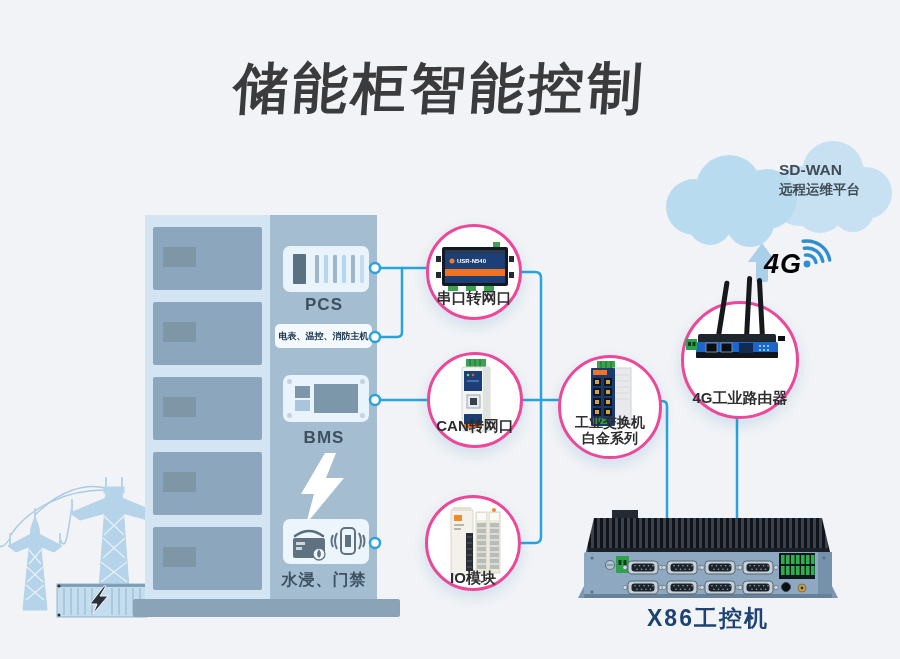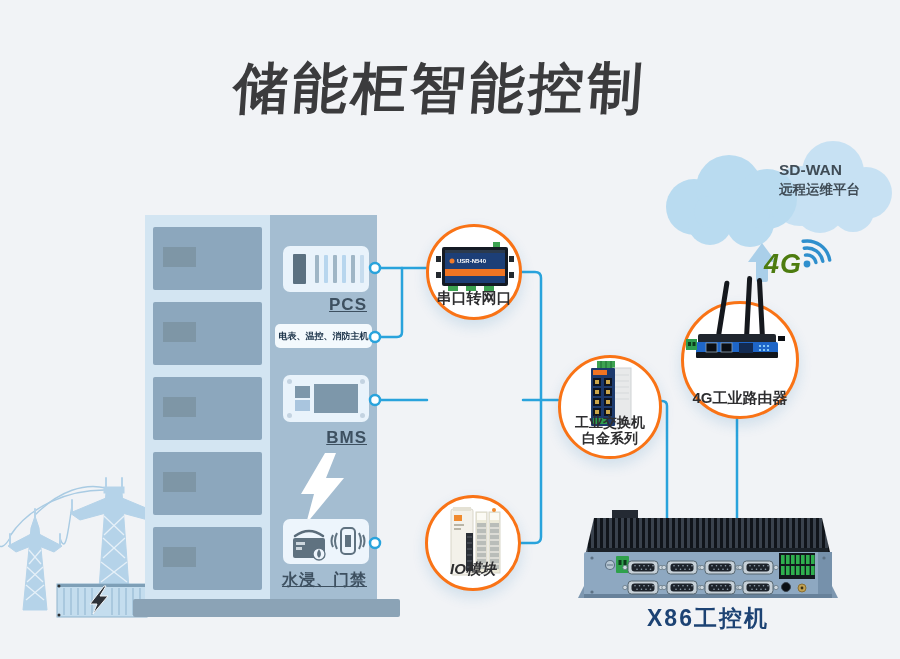--- a/index.html
+++ b/index.html
@@ -14,40 +14,40 @@
 
   
   .cab-left{position:absolute;left:145px;top:215px;width:125px;height:390px;background:#d3e5f2;z-index:2;}
   .module{position:absolute;left:8px;width:109px;height:63px;background:#8ca7bd;border-radius:2px;}
   .handle{position:absolute;left:10px;top:20px;width:33px;height:20px;background:#7e96a6;}
   .cab-right{position:absolute;left:270px;top:215px;width:107px;height:390px;background:#a4bdd1;z-index:2;}
   .cab-base{position:absolute;left:133px;top:599px;width:267px;height:18px;background:#8ba3b6;border-radius:2px;z-index:2;}
 
   .pcs-box{position:absolute;left:13px;top:31px;width:86px;height:46px;background:#e9f3fb;border-radius:7px;}
   .bar{position:absolute;border-radius:1px;}
-  .cab-label{position:absolute;width:86px;left:11px;text-align:right;font-weight:bold;
-             font-size:17px;color:#3d5060;letter-spacing:1px;text-decoration:underline;}
+  .cab-label{position:absolute;width:86px;left:11px;text-align:center;font-weight:bold;
+             font-size:17px;color:#3d5060;letter-spacing:1px;}
   .sensors-box{position:absolute;left:5px;top:109px;width:97px;height:24px;background:#f3f9fd;border-radius:5px;
                font-size:9px;font-weight:bold;color:#21384e;text-align:center;line-height:24px;white-space:nowrap;}
   .bms-box{position:absolute;left:13px;top:160px;width:86px;height:47px;background:#e9f3fb;border-radius:7px;}
   .dot4{position:absolute;width:5px;height:5px;border-radius:50%;background:#c3d3e1;}
   .water-box{position:absolute;left:13px;top:304px;width:86px;height:45px;background:#edf5fc;border-radius:7px;}
 
   
-  .node{position:absolute;background:#fff;border:3px solid #f97316;border-radius:50%;
+  .node{position:absolute;background:#fff;border:3px solid #ec4899;border-radius:50%;
         box-shadow:0 6px 14px rgba(30,120,180,.16);z-index:4;overflow:visible;
         display:flex;flex-direction:column;align-items:center;justify-content:flex-end;}
   .node-label{font-weight:bold;color:#2d2d2f;white-space:nowrap;text-align:center;z-index:2;}
   .dev{position:absolute;}
 
   
   .cloud-text{position:absolute;font-weight:bold;color:#3f4b55;text-align:left;z-index:3;}
 
   .fourg{position:absolute;left:764px;top:249px;font-size:27px;font-weight:bold;font-style:italic;
-         color:#4d7c0f;z-index:3;letter-spacing:1px;}
+         color:#000000;z-index:3;letter-spacing:1px;}
 
   .ipc-label{position:absolute;left:578px;top:603px;width:260px;text-align:center;
              font-size:23px;font-weight:bold;color:#1d4374;letter-spacing:2px;z-index:4;}
 
   svg{display:block;}
 </style>
 </head>
 <body>
 
 <div class="canvas">
@@ -229,20 +229,41 @@
       <text x="21" y="21" font-size="6" font-weight="bold" fill="#ffffff">USR-N540</text>
       <rect x="9" y="27" width="60" height="7" fill="#f07423"></rect>
       <rect x="9" y="34" width="60" height="7" fill="#1d3f77"></rect>
       <rect x="12" y="44" width="10" height="5" fill="#3da351"></rect>
       <rect x="30" y="44" width="10" height="5" fill="#3da351"></rect>
       <rect x="48" y="44" width="10" height="5" fill="#3da351"></rect>
     </svg>
     <div class="node-label" style="font-size:15px;margin-bottom:9px;">串口转网口</div>
   </div>
 
+  <div class="node" style="left:427px;top:352px;width:90px;height:90px;">
+    <svg class="dev" style="left:24px;top:4px;" width="44" height="78" viewBox="0 0 44 78">
+      <rect x="12" y="0" width="20" height="8" fill="#3da351"></rect>
+      <g stroke="#1f6b34" stroke-width="1">
+          <line x1="16" y1="0" x2="16" y2="8"></line>
+          <line x1="21" y1="0" x2="21" y2="8"></line>
+          <line x1="26" y1="0" x2="26" y2="8"></line>
+        </g>
+      <rect x="8" y="8" width="28" height="64" rx="2" fill="#f4f6f3" stroke="#cfd5cf" stroke-width="1"></rect>
+      <rect x="29" y="9" width="6" height="62" fill="#dfe3df"></rect>
+      <rect x="10" y="12" width="18" height="20" fill="#1d3f77"></rect>
+      <circle cx="14" cy="16" r="1.3" fill="#6fdc6f"></circle>
+        <circle cx="19" cy="16" r="1.3" fill="#e05a3a"></circle>
+      <rect x="13" y="21" width="12" height="2" fill="#4a6ea8"></rect>
+      <rect x="13" y="36" width="13" height="13" fill="#e8ecef" stroke="#9aa4ad" stroke-width="1"></rect>
+      <rect x="16" y="39" width="7" height="7" fill="#39424c"></rect>
+      <rect x="10" y="55" width="18" height="14" fill="#1d3f77"></rect>
+      <rect x="10" y="65" width="18" height="4" fill="#f07423"></rect>
+    </svg>
+    <div class="node-label" style="font-size:15px;margin-bottom:9px;">CAN转网口</div>
+  </div>
 
   <div class="node" style="left:425px;top:495px;width:90px;height:90px;">
     <svg class="dev" style="left:19px;top:7px;" width="56" height="74" viewBox="0 0 56 74">
       <rect x="4" y="4" width="22" height="66" rx="2" fill="#f3f1ea" stroke="#d8d5c8" stroke-width="1"></rect>
       <rect x="6" y="2" width="18" height="4" fill="#e4e1d4"></rect>
       <rect x="7" y="10" width="8" height="6" fill="#f08a2e"></rect>
       <rect x="7" y="19" width="10" height="2" fill="#b9b5a6"></rect>
       <rect x="7" y="23" width="7" height="2" fill="#b9b5a6"></rect>
       <rect x="19" y="28" width="7" height="38" fill="#2a2f36"></rect>
       <g stroke="#5a6068" stroke-width="1">
@@ -272,21 +293,21 @@
           <line x1="30" y1="59" x2="39" y2="59"></line>
         <line x1="43" y1="23" x2="52" y2="23"></line>
           <line x1="43" y1="29" x2="52" y2="29"></line>
           <line x1="43" y1="35" x2="52" y2="35"></line>
           <line x1="43" y1="41" x2="52" y2="41"></line>
           <line x1="43" y1="47" x2="52" y2="47"></line>
           <line x1="43" y1="53" x2="52" y2="53"></line>
           <line x1="43" y1="59" x2="52" y2="59"></line>
       </g>
     </svg>
-    <div class="node-label" style="font-size:15px;margin-bottom:9px;font-style:italic;">IO模块</div>
+    <div class="node-label" style="font-size:15px;">IO模块</div>
   </div>
 
   <div class="node" style="left:558px;top:355px;width:98px;height:98px;">
     <svg class="dev" style="left:26px;top:3px;" width="50" height="66" viewBox="0 0 50 66">
       <rect x="10" y="0" width="18" height="7" fill="#3da351"></rect>
       <g stroke="#1f6b34" stroke-width="1">
           <line x1="14" y1="0" x2="14" y2="7"></line>
           <line x1="19" y1="0" x2="19" y2="7"></line>
           <line x1="24" y1="0" x2="24" y2="7"></line>
         </g>

